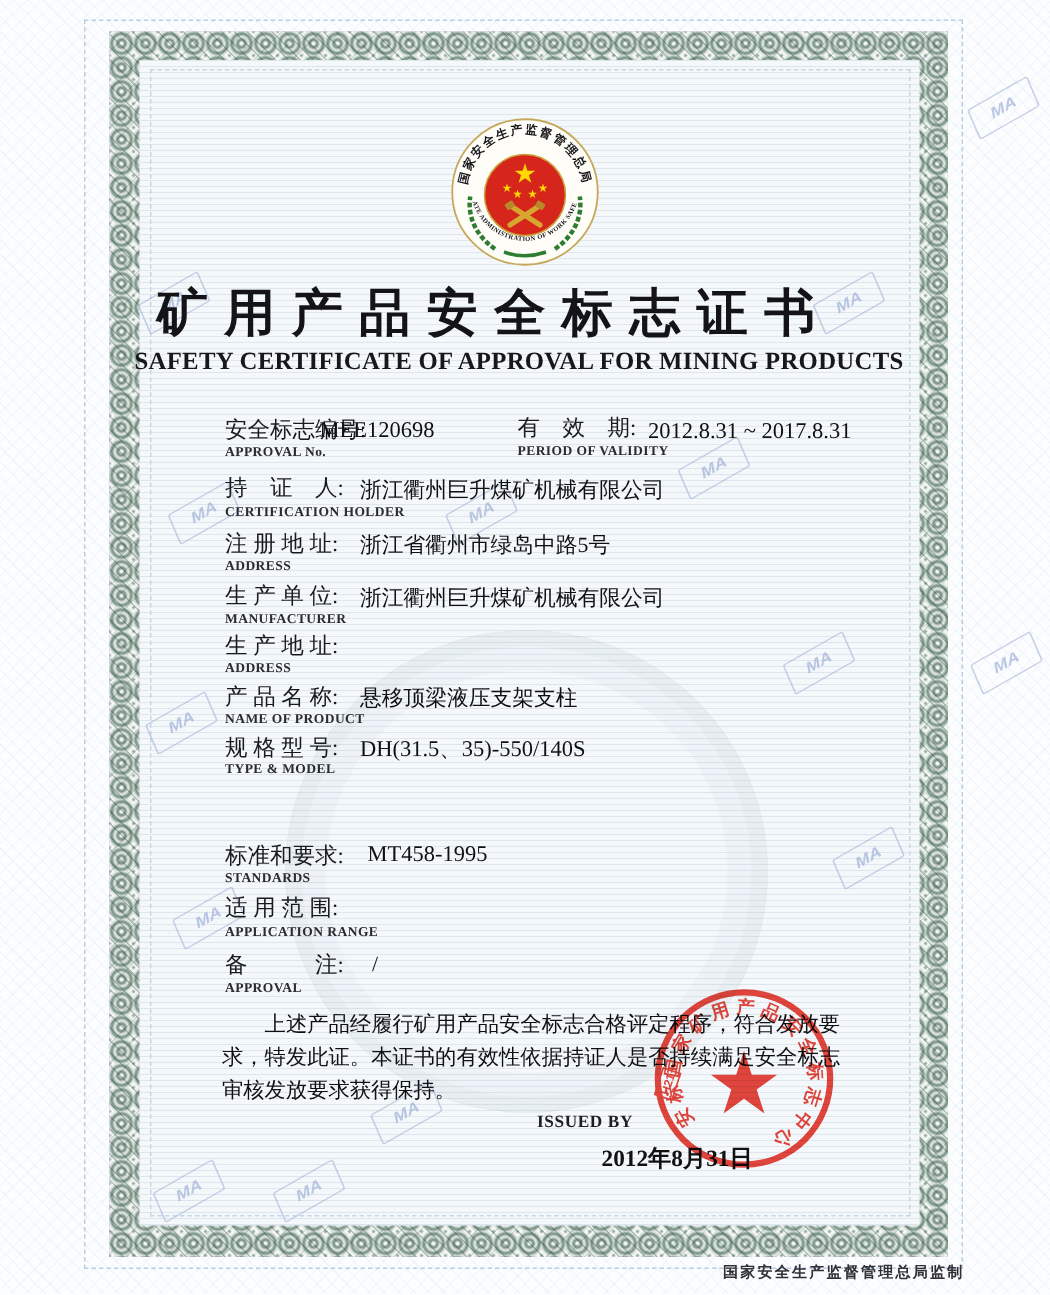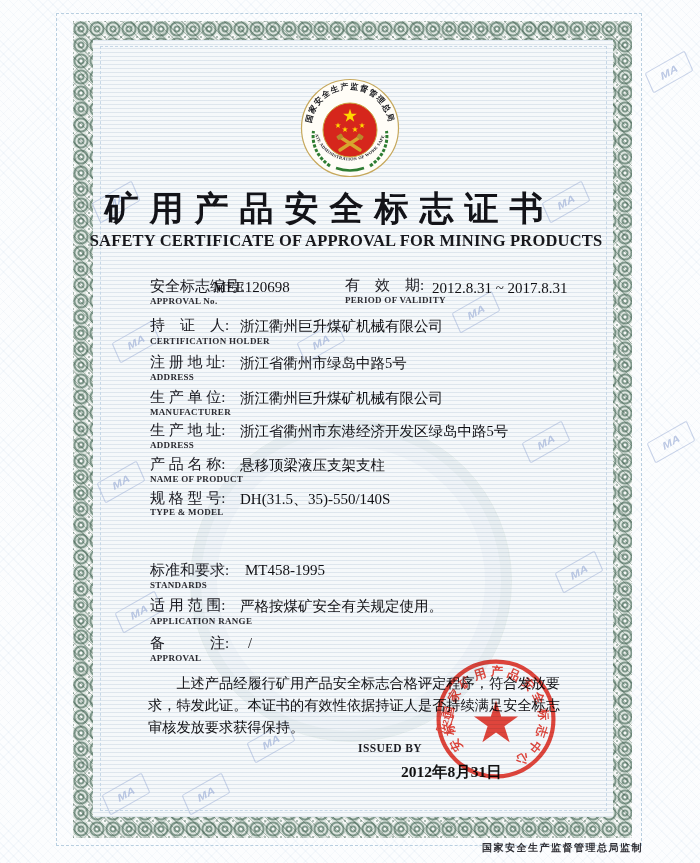--- a/index.html
+++ b/index.html
@@ -134,37 +134,35 @@
 
     <span class="lbl" style="left:150px;top:353px">注 册 地 址:</span>
     <span class="val" style="left:240px;top:354px">浙江省衢州市绿岛中路5号</span>
     <span class="sub" style="left:150px;top:372px">ADDRESS</span>
 
     <span class="lbl" style="left:150px;top:388px">生 产 单 位:</span>
     <span class="val" style="left:240px;top:389px">浙江衢州巨升煤矿机械有限公司</span>
     <span class="sub" style="left:150px;top:407px">MANUFACTURER</span>
 
     <span class="lbl" style="left:150px;top:421px">生 产 地 址:</span>
-    <span class="val" style="left:240px;top:422px">浙江省衢州市东港经济开发区绿岛中路5号</span>
     <span class="sub" style="left:150px;top:440px">ADDRESS</span>
 
     <span class="lbl" style="left:150px;top:455px">产 品 名 称:</span>
     <span class="val" style="left:240px;top:456px">悬移顶梁液压支架支柱</span>
     <span class="sub" style="left:150px;top:474px">NAME OF PRODUCT</span>
 
     <span class="lbl" style="left:150px;top:489px">规 格 型 号:</span>
     <span class="val" style="left:240px;top:490px;font-size:15px">DH(31.5、35)-550/140S</span>
     <span class="sub" style="left:150px;top:507px">TYPE &amp; MODEL</span>
 
     <span class="lbl" style="left:150px;top:561px">标准和要求:</span>
     <span class="val" style="left:245px;top:562px;font-size:15px">MT458-1995</span>
     <span class="sub" style="left:150px;top:580px">STANDARDS</span>
 
     <span class="lbl" style="left:150px;top:596px">适 用 范 围:</span>
-    <span class="val" style="left:240px;top:597px">严格按煤矿安全有关规定使用。</span>
     <span class="sub" style="left:150px;top:616px">APPLICATION RANGE</span>
 
     <span class="lbl" style="left:150px;top:634px">备　　　注:</span>
     <span class="val" style="left:248px;top:635px">/</span>
     <span class="sub" style="left:150px;top:653px">APPROVAL</span>
 
     <div class="decl">上述产品经履行矿用产品安全标志合格评定程序，符合发放要求，特发此证。本证书的有效性依据持证人是否持续满足安全标志审核发放要求获得保持。</div>
 
     <div class="dept-en">ISSUED BY</div>
     <div class="issue-date">2012年8月31日</div>

